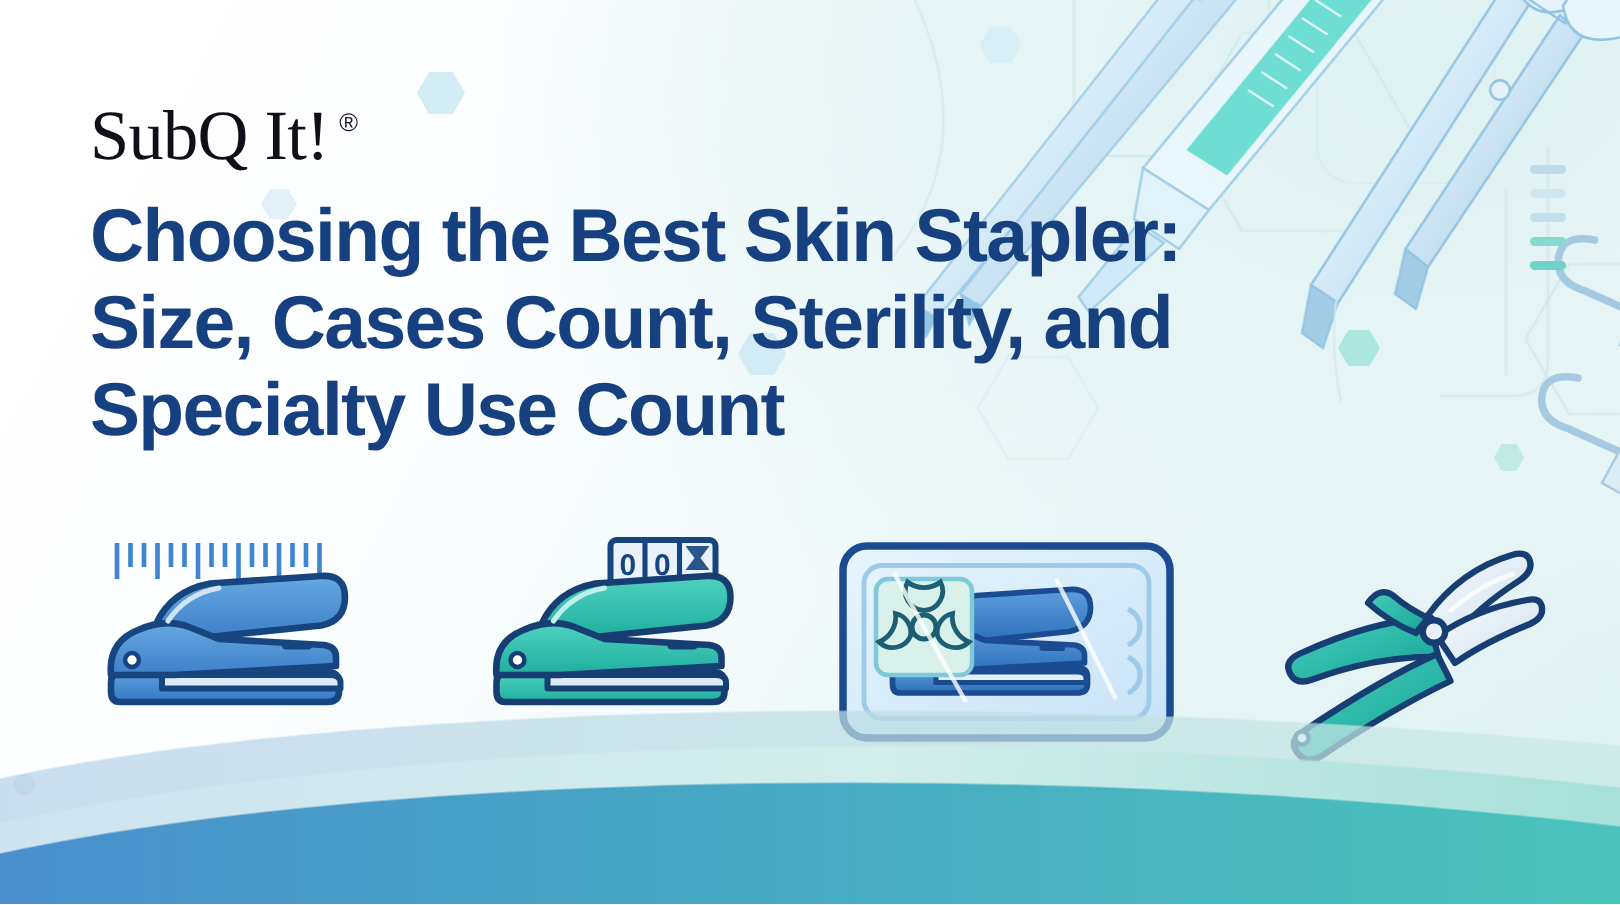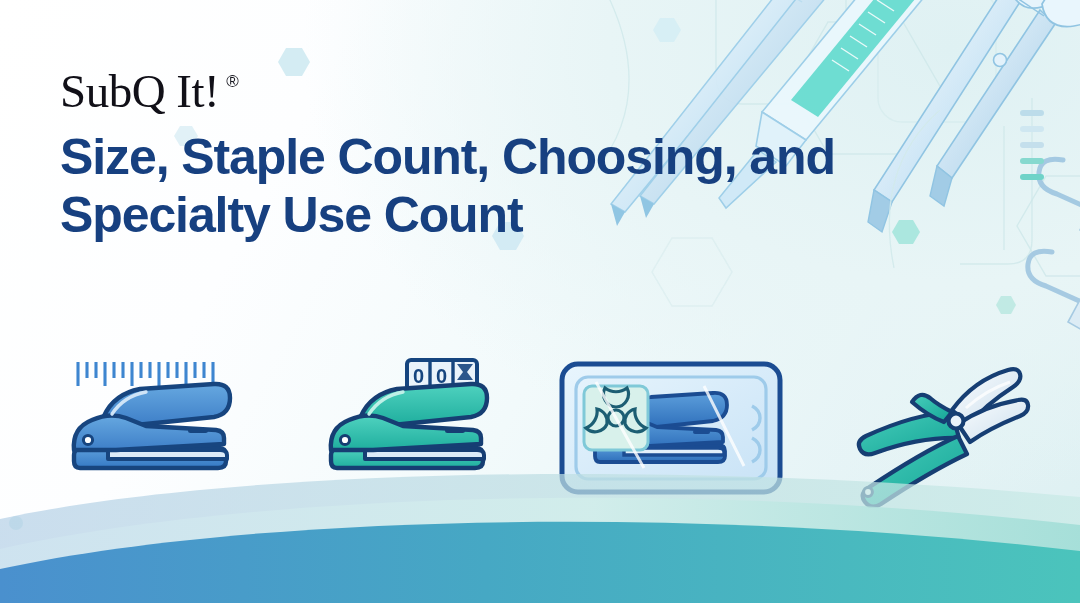--- a/index.html
+++ b/index.html
@@ -183,21 +183,22 @@
       </g>
     </svg>
   </div>
 
   <div class="logo-wrap">
     <span class="logo-text">SubQ It!</span>
     <span class="logo-reg">®</span>
   </div>
 
   <h1 class="headline">
-    <span class="hl-line">Size, Staple Count, Choosing, and</span>
+    <span class="hl-line">Choosing the Best Skin Stapler:</span>
+    <span class="hl-line">Size, Cases Count, Sterility, and</span>
     <span class="hl-line">Specialty Use Count</span>
   </h1>
 
   <div class="icon-row">
 
     <div class="icon-cell" id="icon-1">
       <svg width="200" height="140" viewBox="0 0 200 140" xmlns="http://www.w3.org/2000/svg">
         <defs>
           <linearGradient id="i1body" x1="0" y1="0" x2="0" y2="1">
             <stop offset="0%" stop-color="#66A8E0"></stop>

